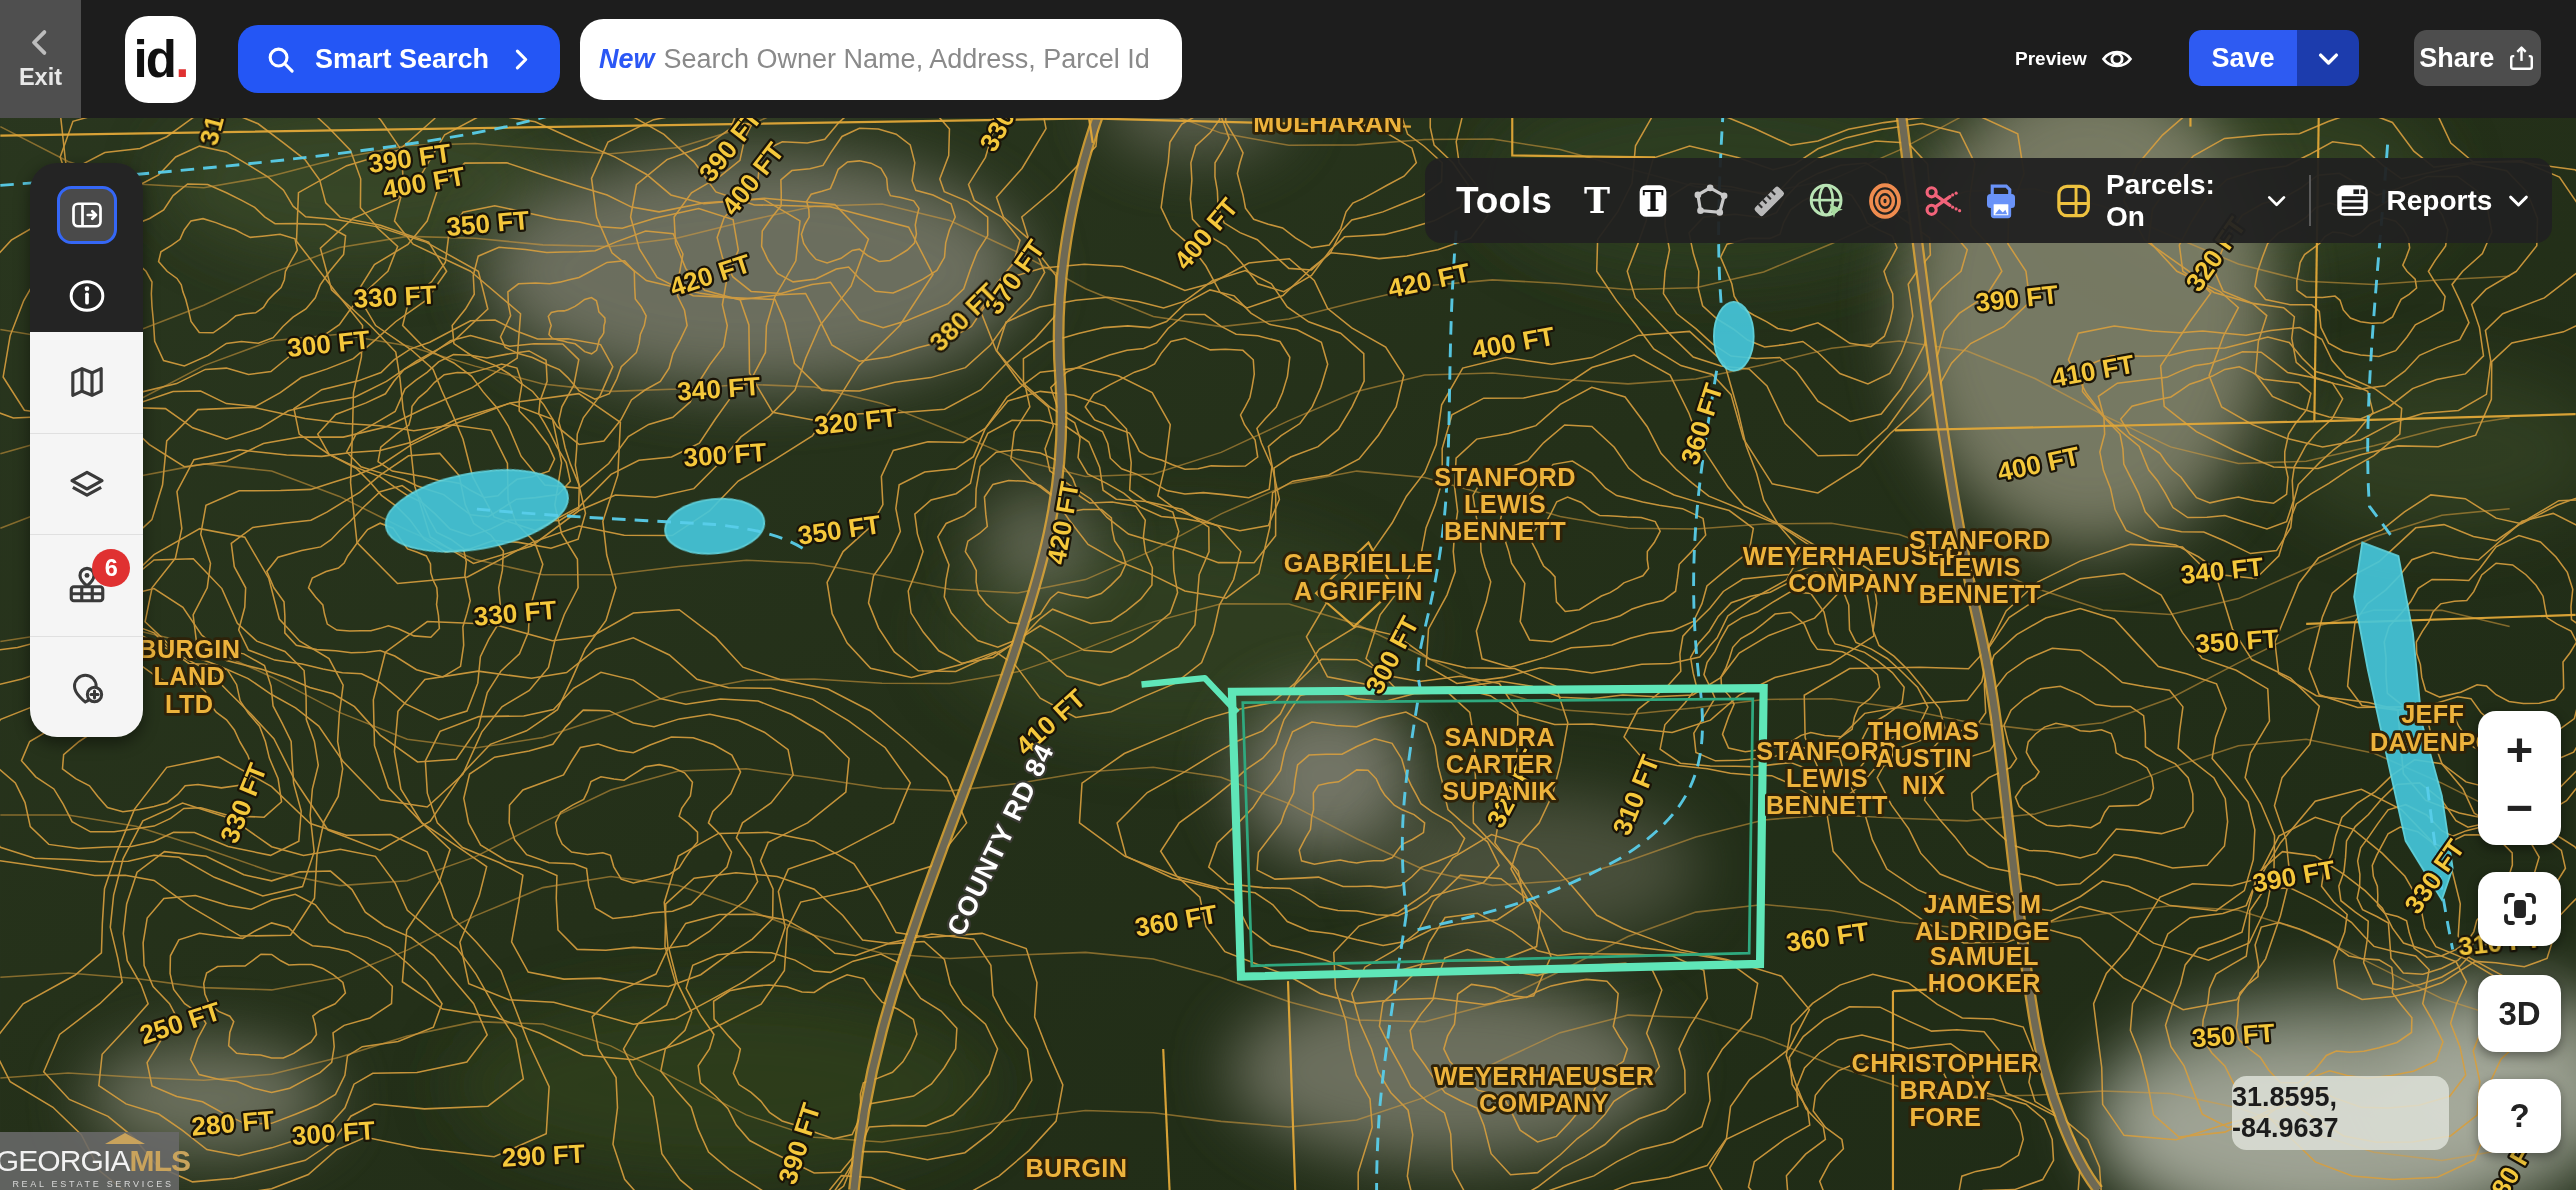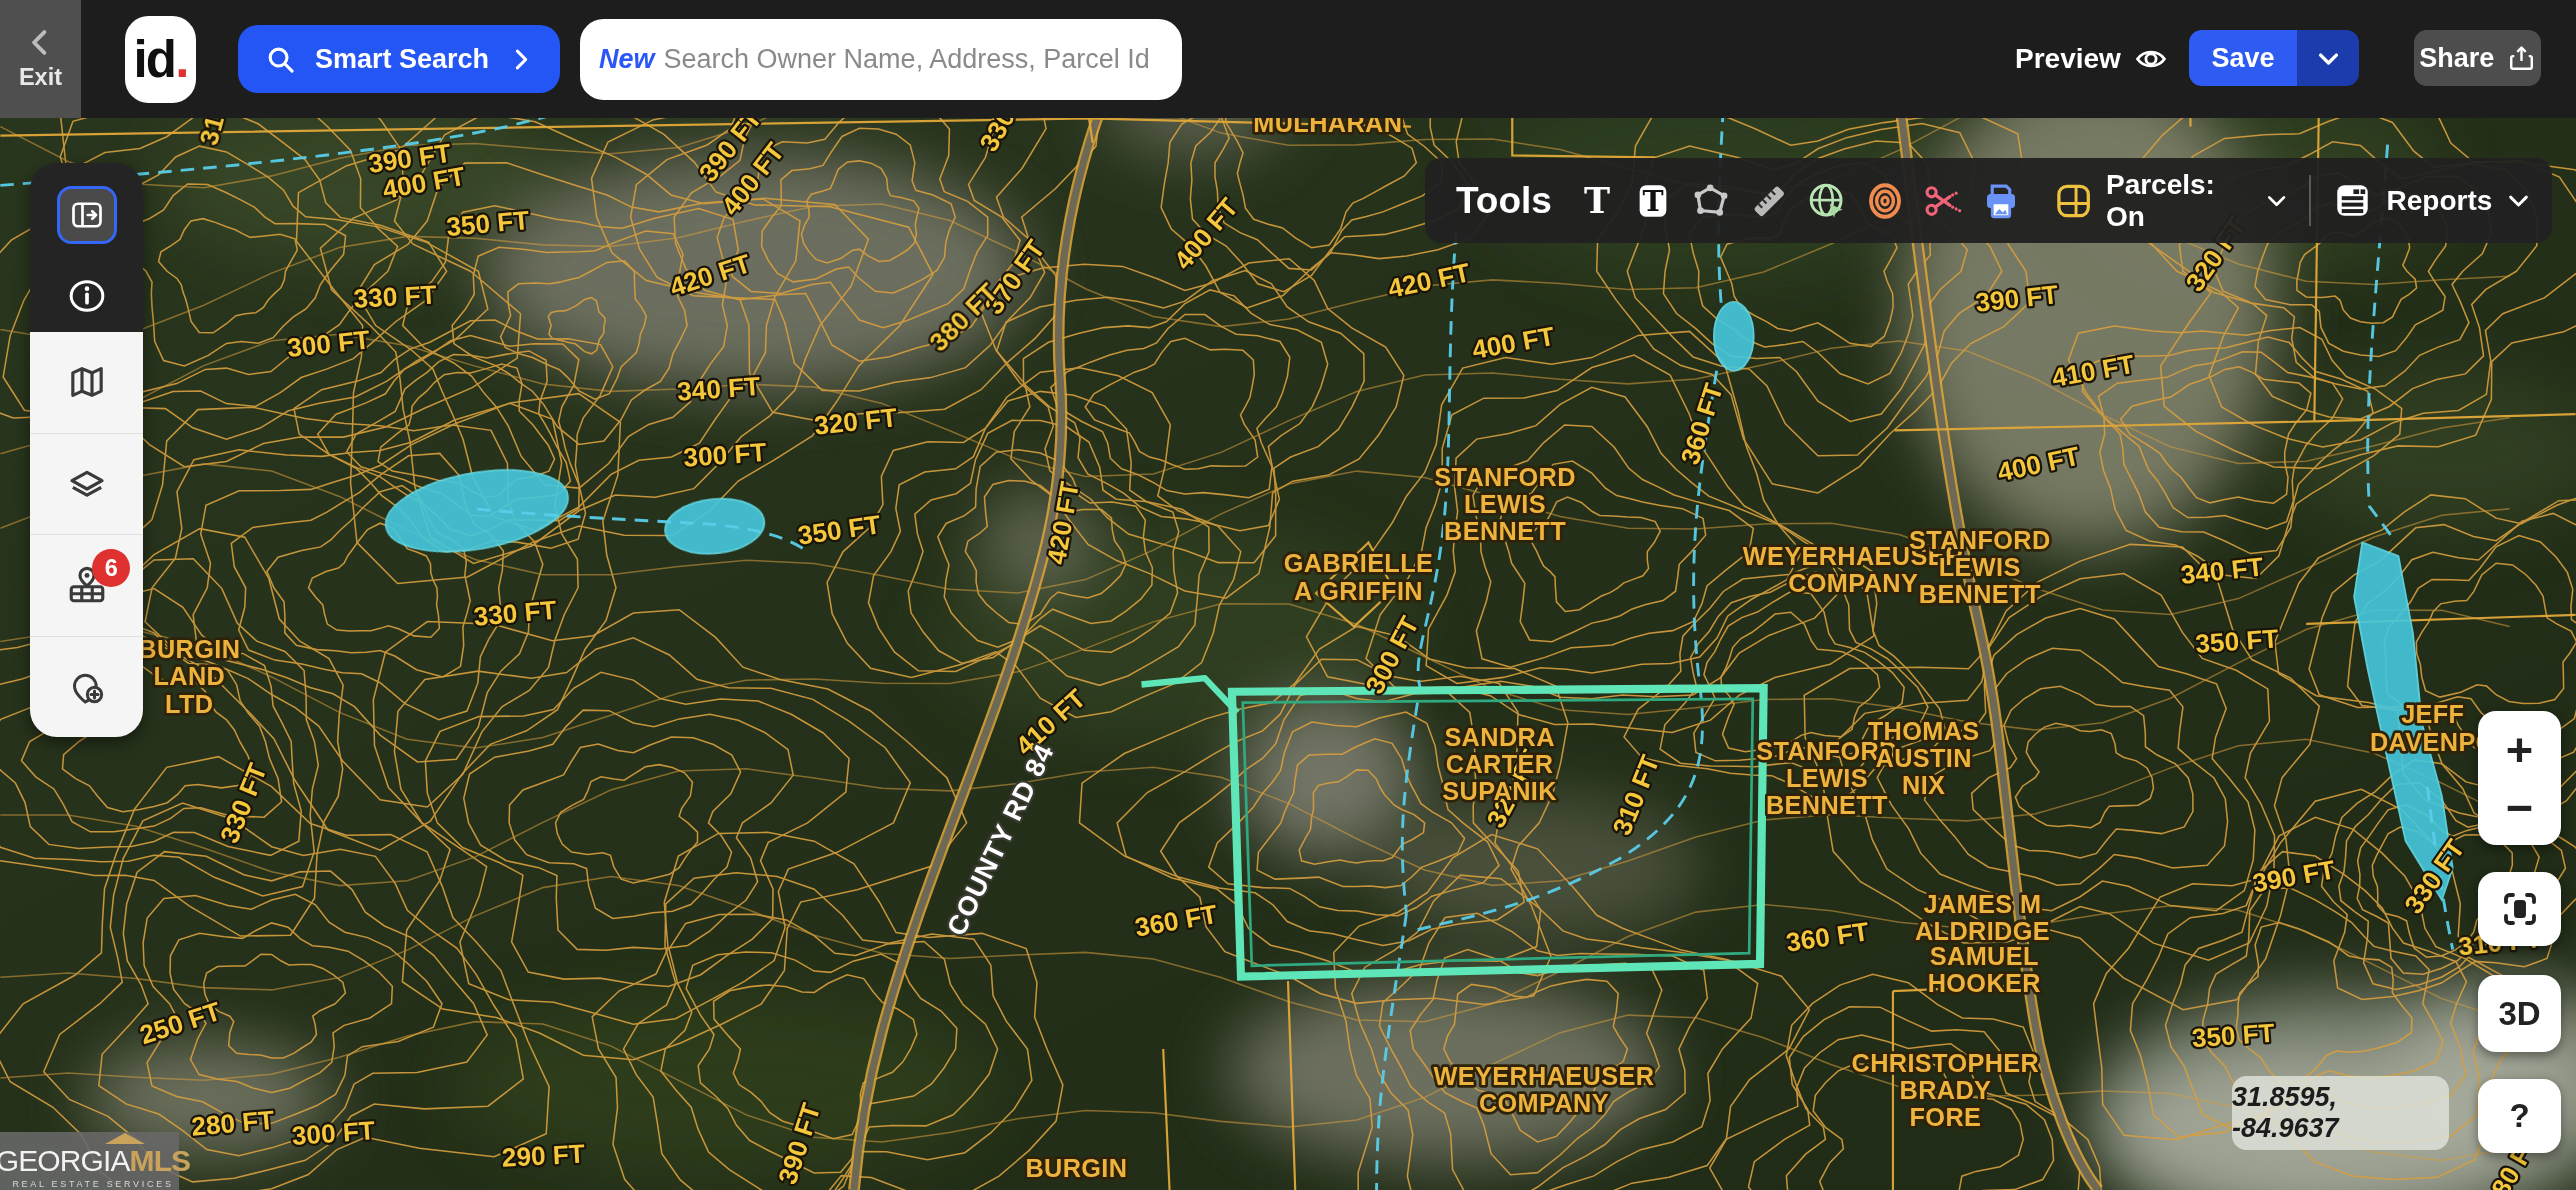--- a/index.html
+++ b/index.html
@@ -19,21 +19,21 @@
   .logo b{font-size:51px;color:#101010;letter-spacing:-1.8px;}
   .logo b i{color:#e03131;font-style:normal;}
   .smart{margin-left:42px;width:322px;height:68px;background:#2456f5;border-radius:20px;
          display:flex;align-items:center;justify-content:space-between;padding:0 27px;cursor:pointer;}
   .smart span{color:#fff;font-size:27px;font-weight:700;}
   .searchbox{margin-left:20px;width:602px;height:81px;background:#ffffff;border-radius:23.5px;
              display:flex;align-items:center;padding:0 19px;font-size:27px;cursor:text;}
   .searchbox .new{color:#2b57f5;font-weight:700;font-style:italic;margin-right:9px;}
   .searchbox .ph{color:#8a8a8a;}
   .preview{position:absolute;left:2015px;top:0;height:118px;display:flex;align-items:center;gap:12.7px;cursor:pointer;}
-  .preview span{color:#fff;font-size:28px;font-weight:700;}
+  .preview span{color:#fff;font-size:19px;font-weight:700;}
   .savegrp{position:absolute;left:2189px;top:30px;height:56px;display:flex;cursor:pointer;}
   .save-main{width:108px;background:#2e5bf2;border-radius:12.7px 0 0 12.7px;display:flex;
              align-items:center;justify-content:center;color:#fff;font-size:27px;font-weight:700;}
   .save-drop{width:62px;background:#1c3cad;border-radius:0 12.7px 12.7px 0;display:flex;
              align-items:center;justify-content:center;}
   .share{position:absolute;left:2414px;top:30px;width:127px;height:56px;background:#4d4d4d;
          border-radius:12.7px;display:flex;align-items:center;justify-content:center;gap:12.7px;
          color:#fff;font-size:27px;font-weight:700;cursor:pointer;}
   
   .sidebar{position:absolute;left:30px;top:163px;width:113px;height:574px;z-index:20;
@@ -63,21 +63,21 @@
        box-shadow:0 3.6px 11px rgba(0,0,0,.4);display:flex;flex-direction:column;align-items:center;
        justify-content:center;color:#222;cursor:pointer;}
   .zoomctl{top:711px;height:134px;justify-content:space-between;padding:9px 0;}
   .zbtn{width:83px;height:58px;display:flex;align-items:center;justify-content:center;
         font-size:47px;font-weight:700;color:#222;}
   .cropbtn{top:872px;height:74px;}
   .threed{top:975px;height:77px;font-size:33px;font-weight:800;}
   .helpbtn{top:1079px;height:74px;font-size:33px;font-weight:800;}
   .coords{position:absolute;left:2232px;top:1076px;width:217px;height:74px;z-index:18;
           background:rgba(223,227,218,.82);border-radius:14.5px;display:flex;align-items:center;
-          justify-content:center;font-size:27px;font-weight:700;color:#1c1c1c;font-style:italic;}
+          justify-content:center;font-size:27px;font-weight:700;color:#1c1c1c;}
   
   .wm{position:absolute;left:0;top:1132px;width:179px;height:58px;z-index:18;
       background:rgba(105,105,105,.88);display:flex;flex-direction:column;align-items:center;
       justify-content:center;line-height:1;padding-left:7px;}
   .wm .l1{font-size:30px;letter-spacing:-0.9px;}
   .wm .l1 .g{color:#f2f2f2;}
   .wm .l1 .m{color:#c9a35c;font-weight:700;}
   .wm .roof{width:0;height:0;border-left:20px solid transparent;border-right:20px solid transparent;
             border-bottom:11.8px solid #c9a35c;margin-bottom:1.8px;margin-left:63px;}
   .wm .l2{font-size:9px;letter-spacing:2.7px;color:#d8d8d8;margin-top:3.6px;}

